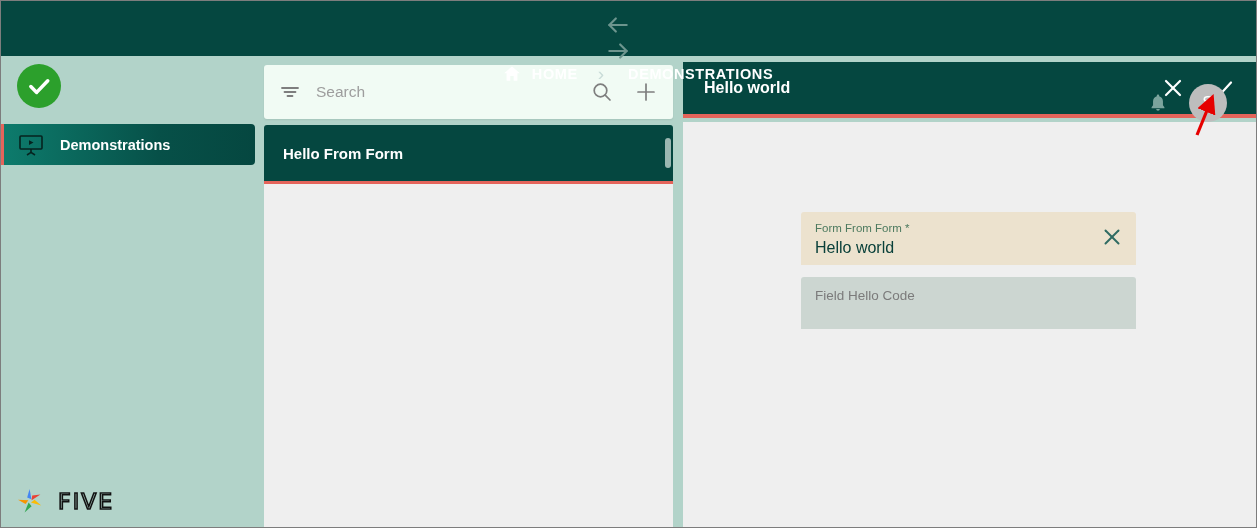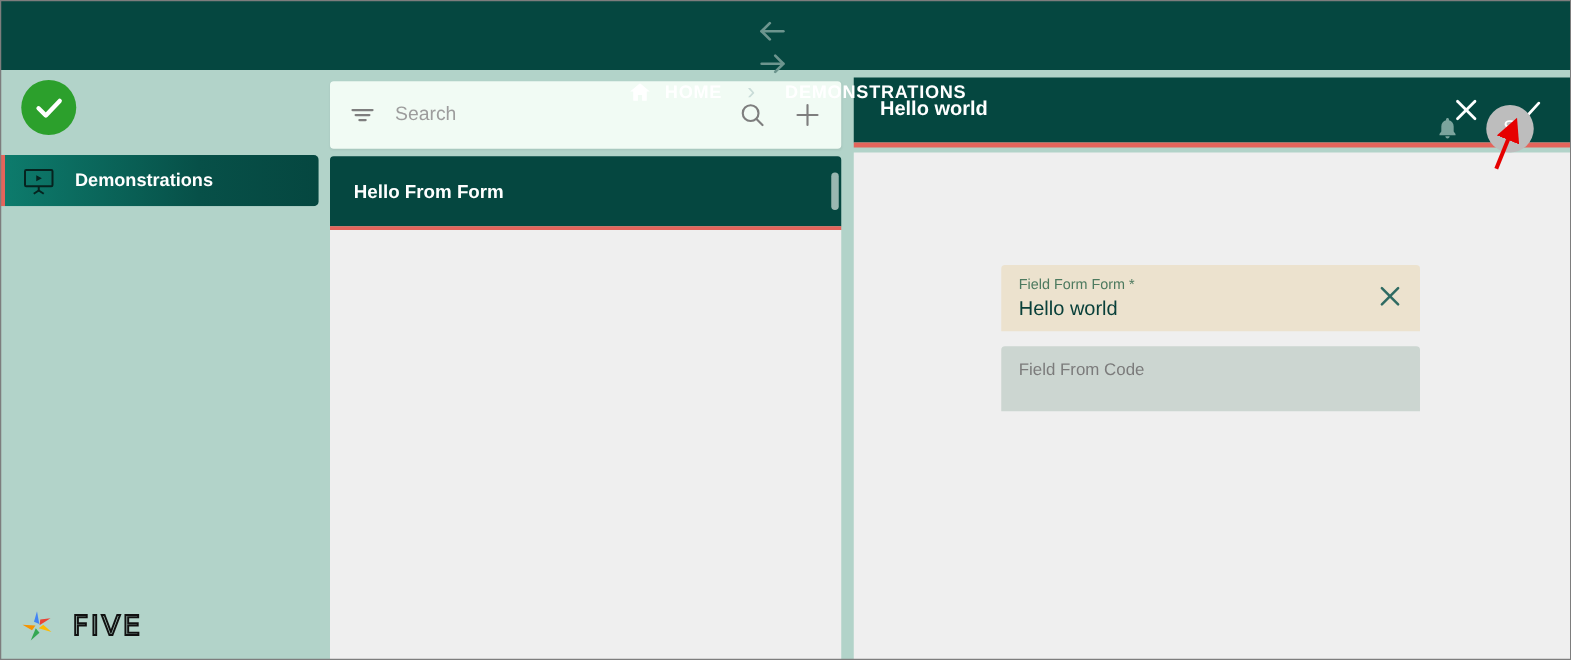--- a/index.html
+++ b/index.html
@@ -463,32 +463,32 @@
           </svg>
         </span>
       </span>
     </div>
     <div class="detail-rule"></div>
     <div class="detail-rule2"></div>
 
     <div class="detail-body">
 
       <div class="field field-filled">
-        <div class="field-label">Field Form Form *</div>
+        <div class="field-label">Form From Form *</div>
         <div class="field-value">Hello world</div>
         <span class="field-clear">
           <svg viewBox="0 0 22 22" width="22" height="22" fill="none" stroke="currentColor" stroke-width="2" stroke-linecap="round">
             <line x1="4.5" y1="4.5" x2="17.5" y2="17.5"></line>
             <line x1="17.5" y1="4.5" x2="4.5" y2="17.5"></line>
           </svg>
         </span>
       </div>
 
       <div class="field field-empty">
-        <div class="field-placeholder">Field From Code</div>
+        <div class="field-placeholder">Field Hello Code</div>
       </div>
 
     </div>
   </div>
 
   <div class="annotation">
     <svg viewBox="0 0 46 56" width="46" height="56">
       <defs>
         <marker id="ahead" markerWidth="6" markerHeight="6" refX="3" refY="3" orient="auto">
           <path d="M0,0 L6,3 L0,6 Z" fill="#e60000"></path>

